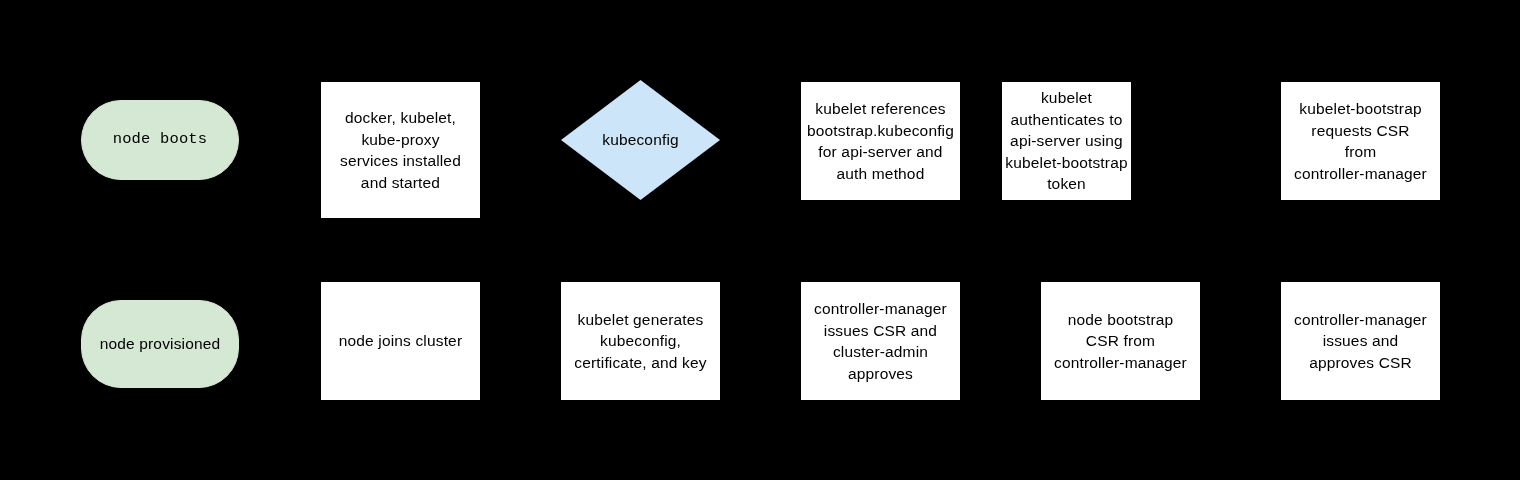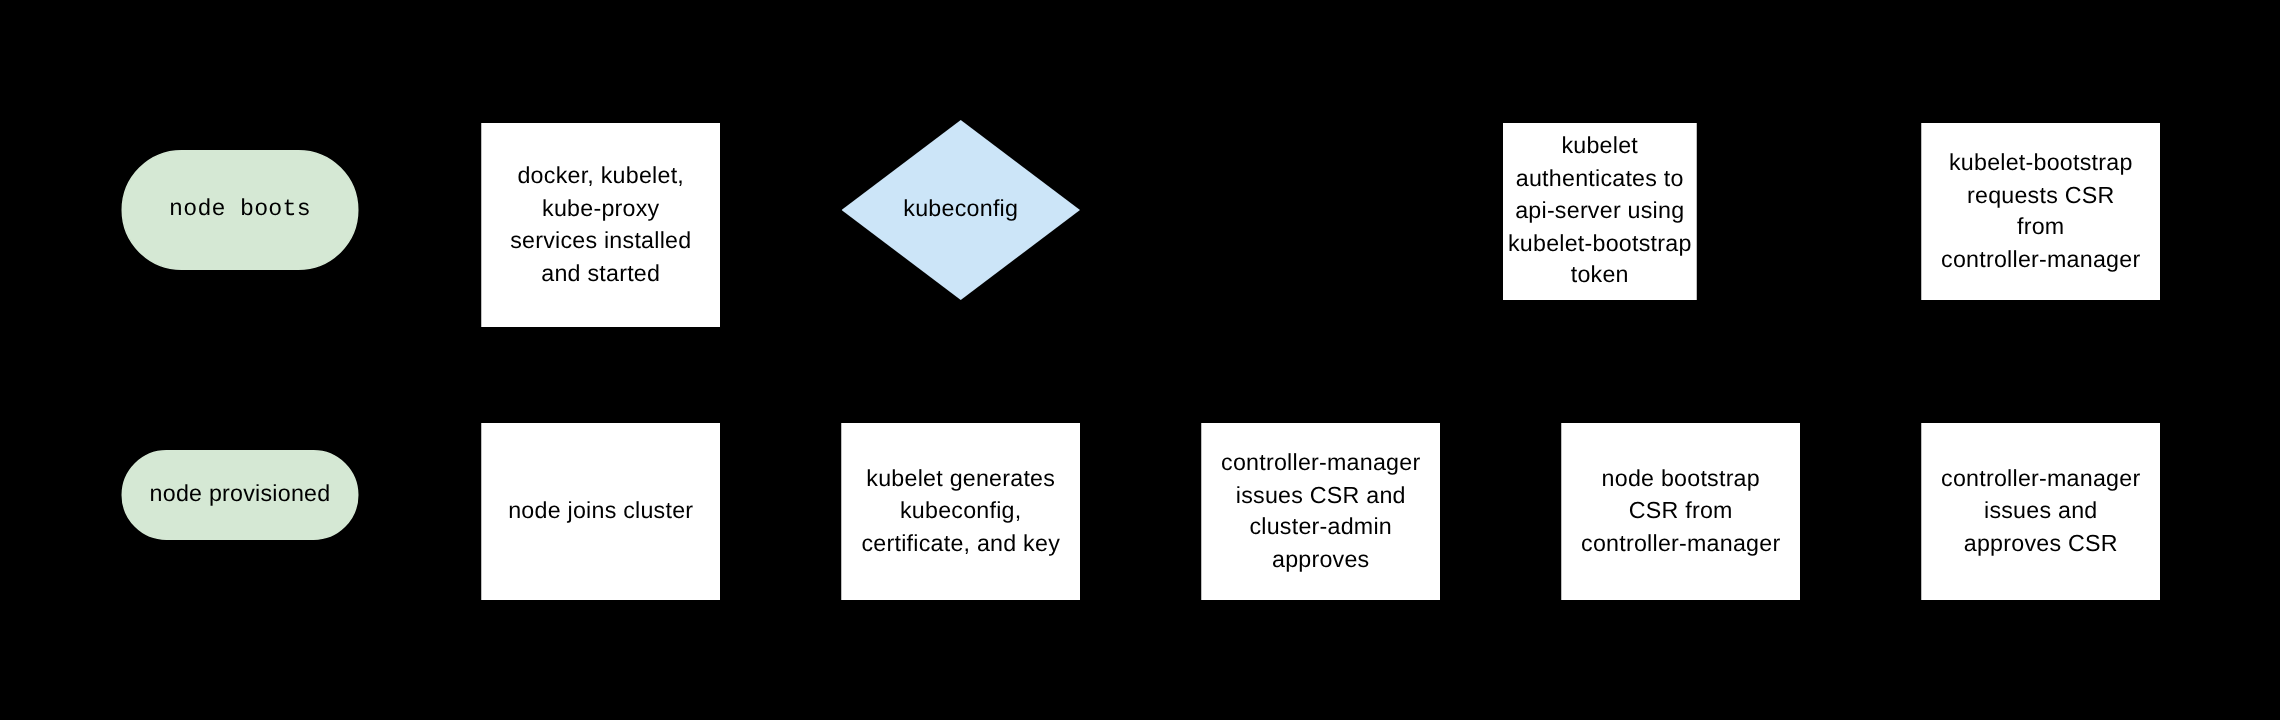--- a/index.html
+++ b/index.html
@@ -94,37 +94,43 @@
 kube-proxy
 services installed
 and started</span>
   </div>
 
   <div class="node diamond" style="left:561px; top:80px; width:159px; height:120px;">
     <span class="diamond-shape"></span>
     <span class="label">kubeconfig</span>
   </div>
 
+  <div class="node rect overflow" style="left:801px; top:82px; width:159px; height:118px;">
+    <span class="label">kubelet references
+bootstrap.kubeconfig
+for api-server and
+auth method</span>
+  </div>
 
   <div class="node rect" style="left:1002px; top:82px; width:129px; height:118px;">
     <span class="label">kubelet
 authenticates to
 api-server using
 kubelet-bootstrap
 token</span>
   </div>
 
   <div class="node rect" style="left:1281px; top:82px; width:159px; height:118px;">
     <span class="label">kubelet-bootstrap
 requests CSR
 from
 controller-manager</span>
   </div>
 
-  <div class="node pill" style="left:81px; top:300px; width:158px; height:60px;">
+  <div class="node pill" style="left:81px; top:300px; width:158px; height:88px;">
     <span class="label">node provisioned</span>
   </div>
 
   <div class="node rect overflow" style="left:561px; top:282px; width:159px; height:118px;">
     <span class="label">kubelet generates
 kubeconfig,
 certificate, and key</span>
   </div>
 
   <div class="node rect" style="left:321px; top:282px; width:159px; height:118px;">

